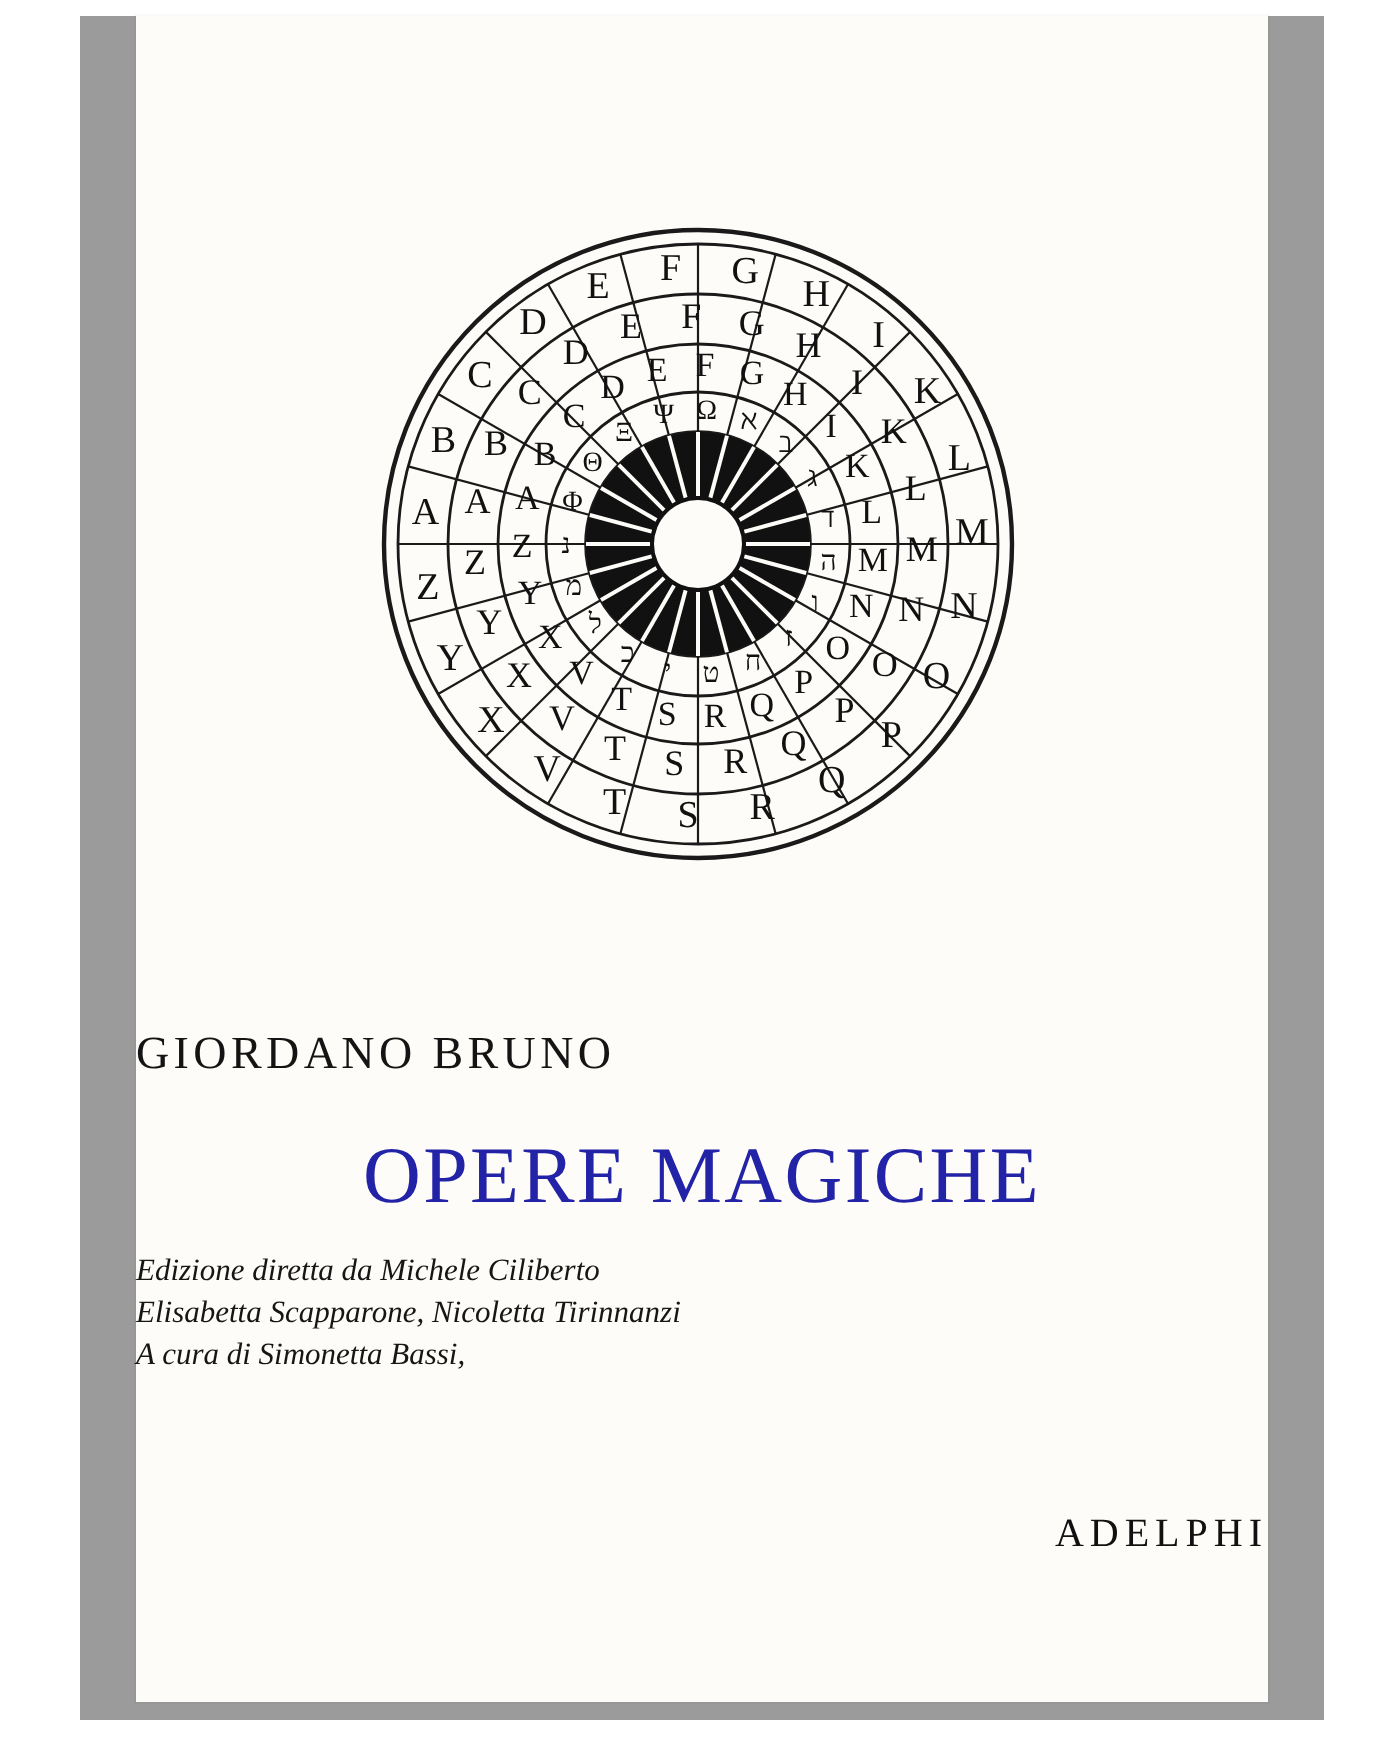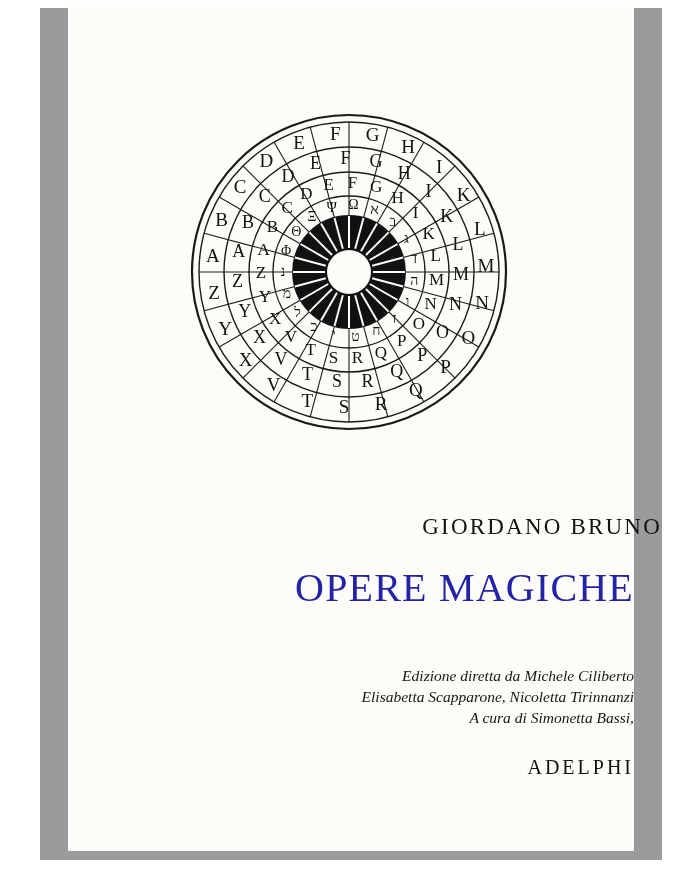--- a/index.html
+++ b/index.html
@@ -50,52 +50,50 @@
     height: 345px;
   }
   .wheel-wrap svg { display: block; }
 
   
   .author {
     position: absolute;
     left: 0;
     top: 506px;
     width: 566px;
-    text-align: right;
+    text-align: left;
     font-family: "Liberation Serif", serif;
     font-size: 23px;
     letter-spacing: 2.2px;
     color: #141414;
     font-weight: 400;
-    padding-left: 28px;
   }
   .title {
     position: absolute;
     left: 0;
     top: 556px;
     width: 566px;
-    text-align: right;
+    text-align: center;
     font-family: "Liberation Serif", serif;
     font-size: 40px;
     letter-spacing: 1.2px;
     color: #2323a8;
     font-weight: 400;
   }
   .credits {
     position: absolute;
     left: 0;
     top: 617px;
     width: 566px;
-    text-align: right;
+    text-align: left;
     font-family: "Liberation Serif", serif;
     font-style: italic;
     font-size: 15.5px;
     line-height: 21px;
     color: #161616;
-    margin-top: 40px;
   }
   .credits div { white-space: nowrap; }
   .publisher {
     position: absolute;
     left: 0;
     top: 748px;
     width: 566px;
     text-align: right;
     font-family: "Liberation Serif", serif;
     font-size: 20px;

